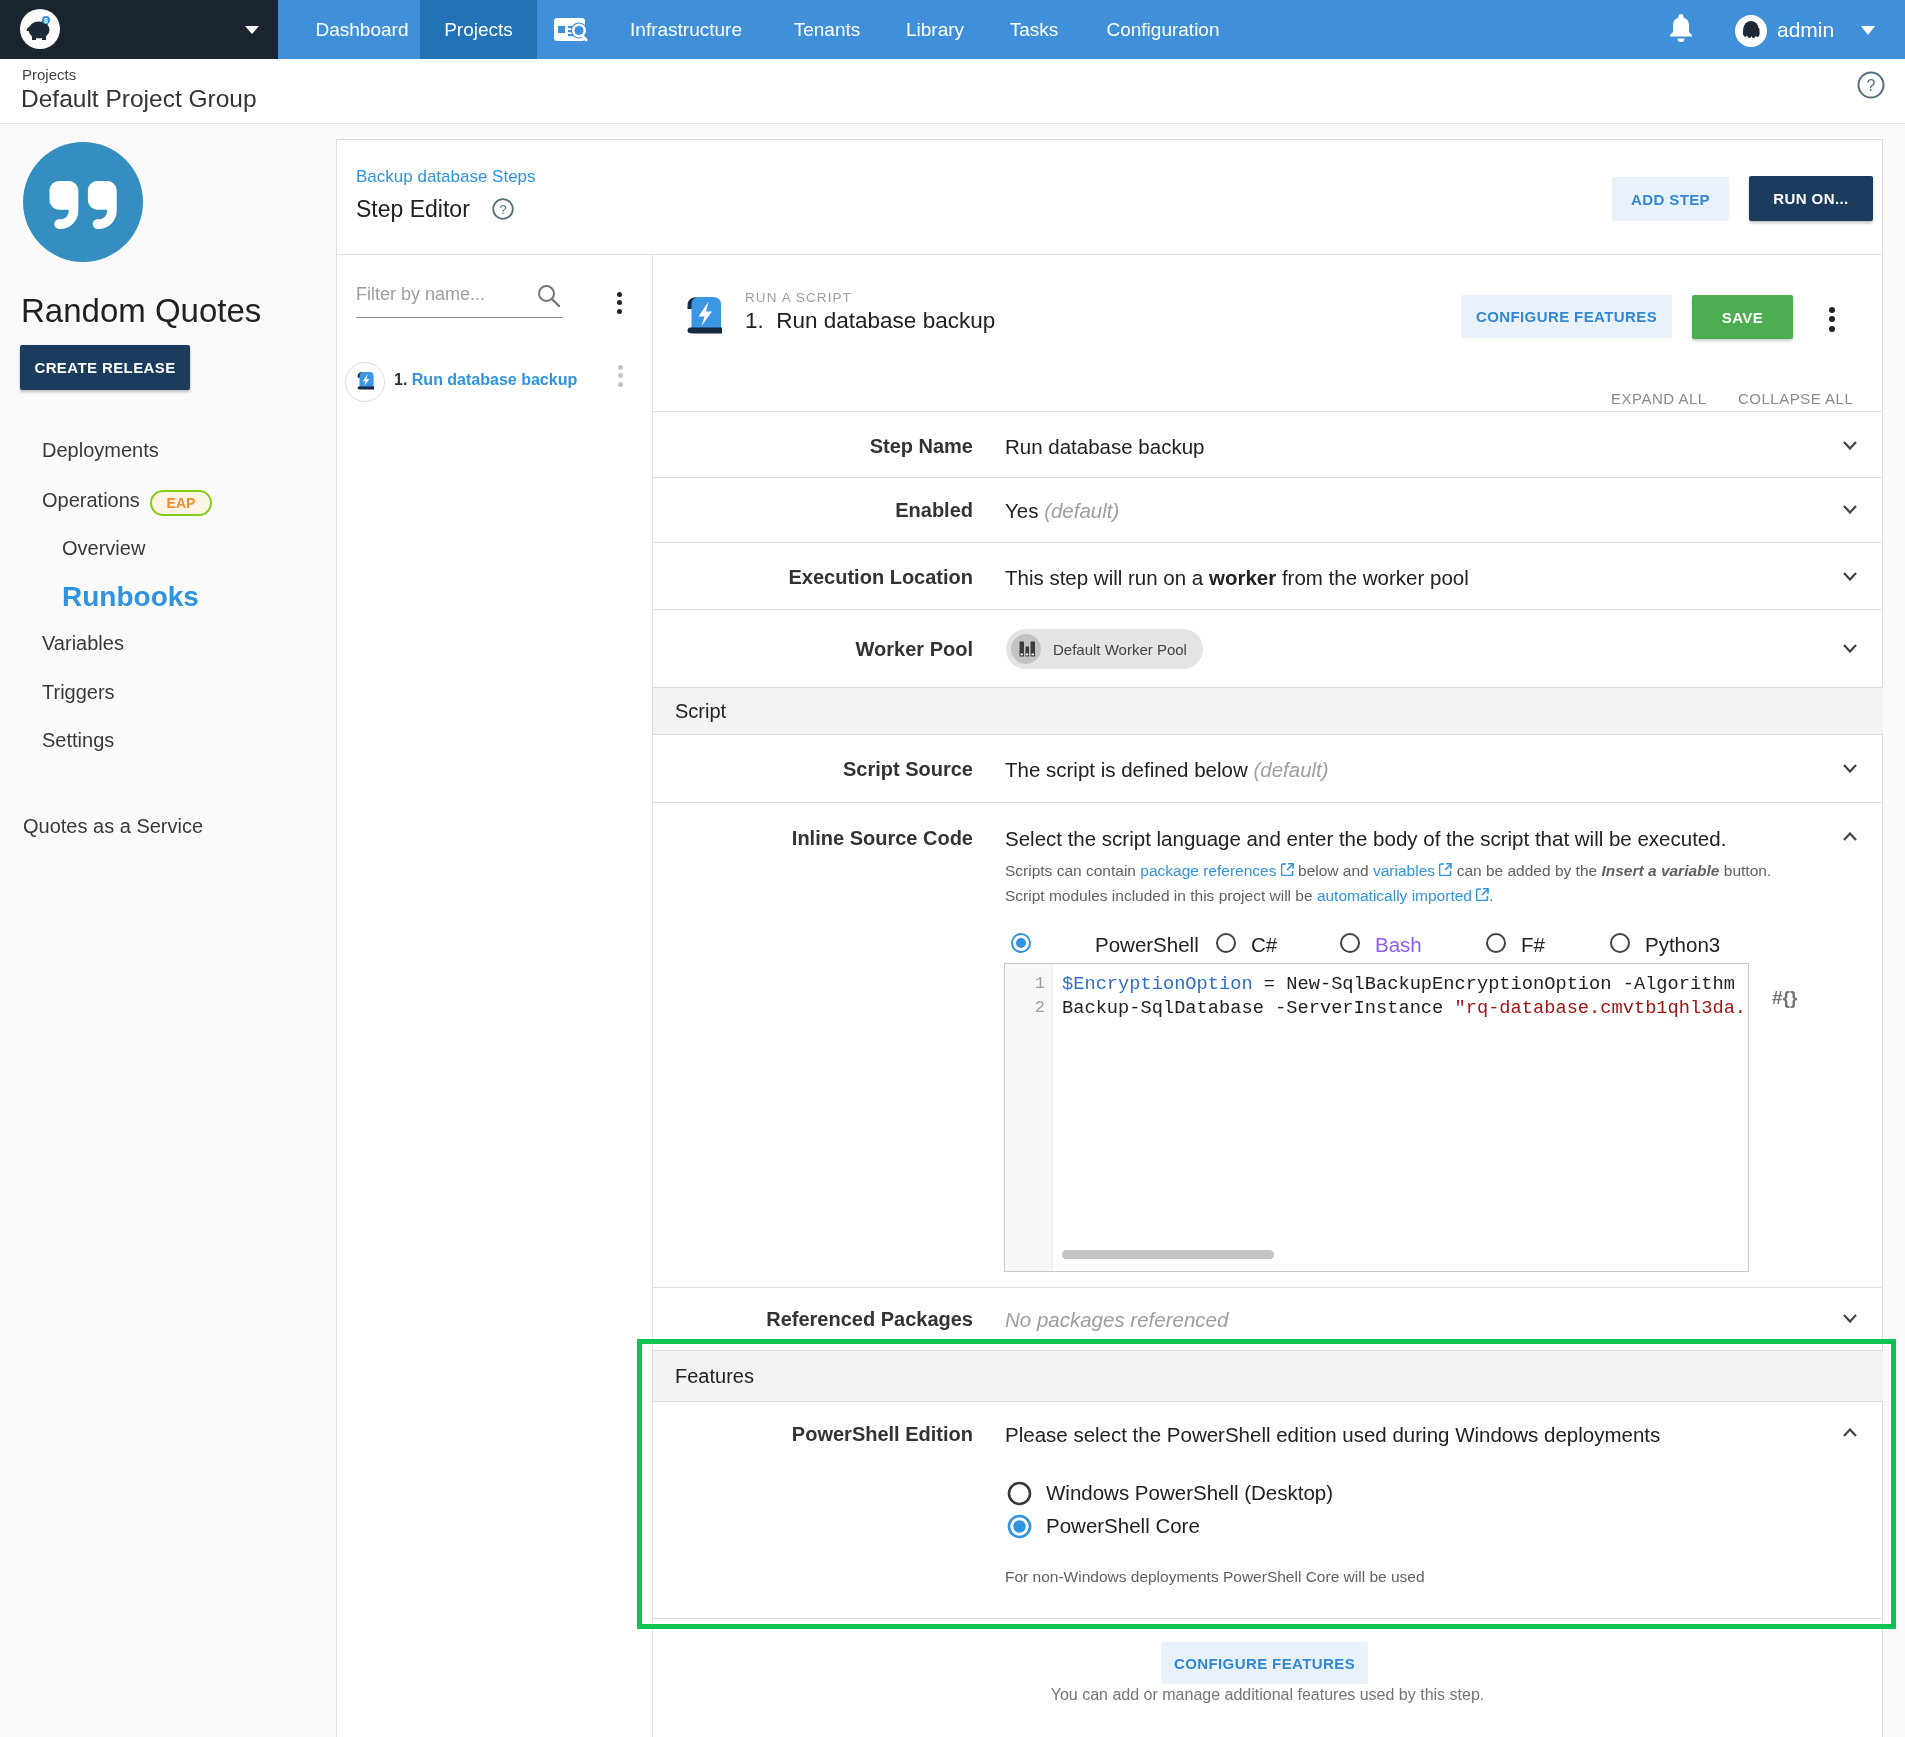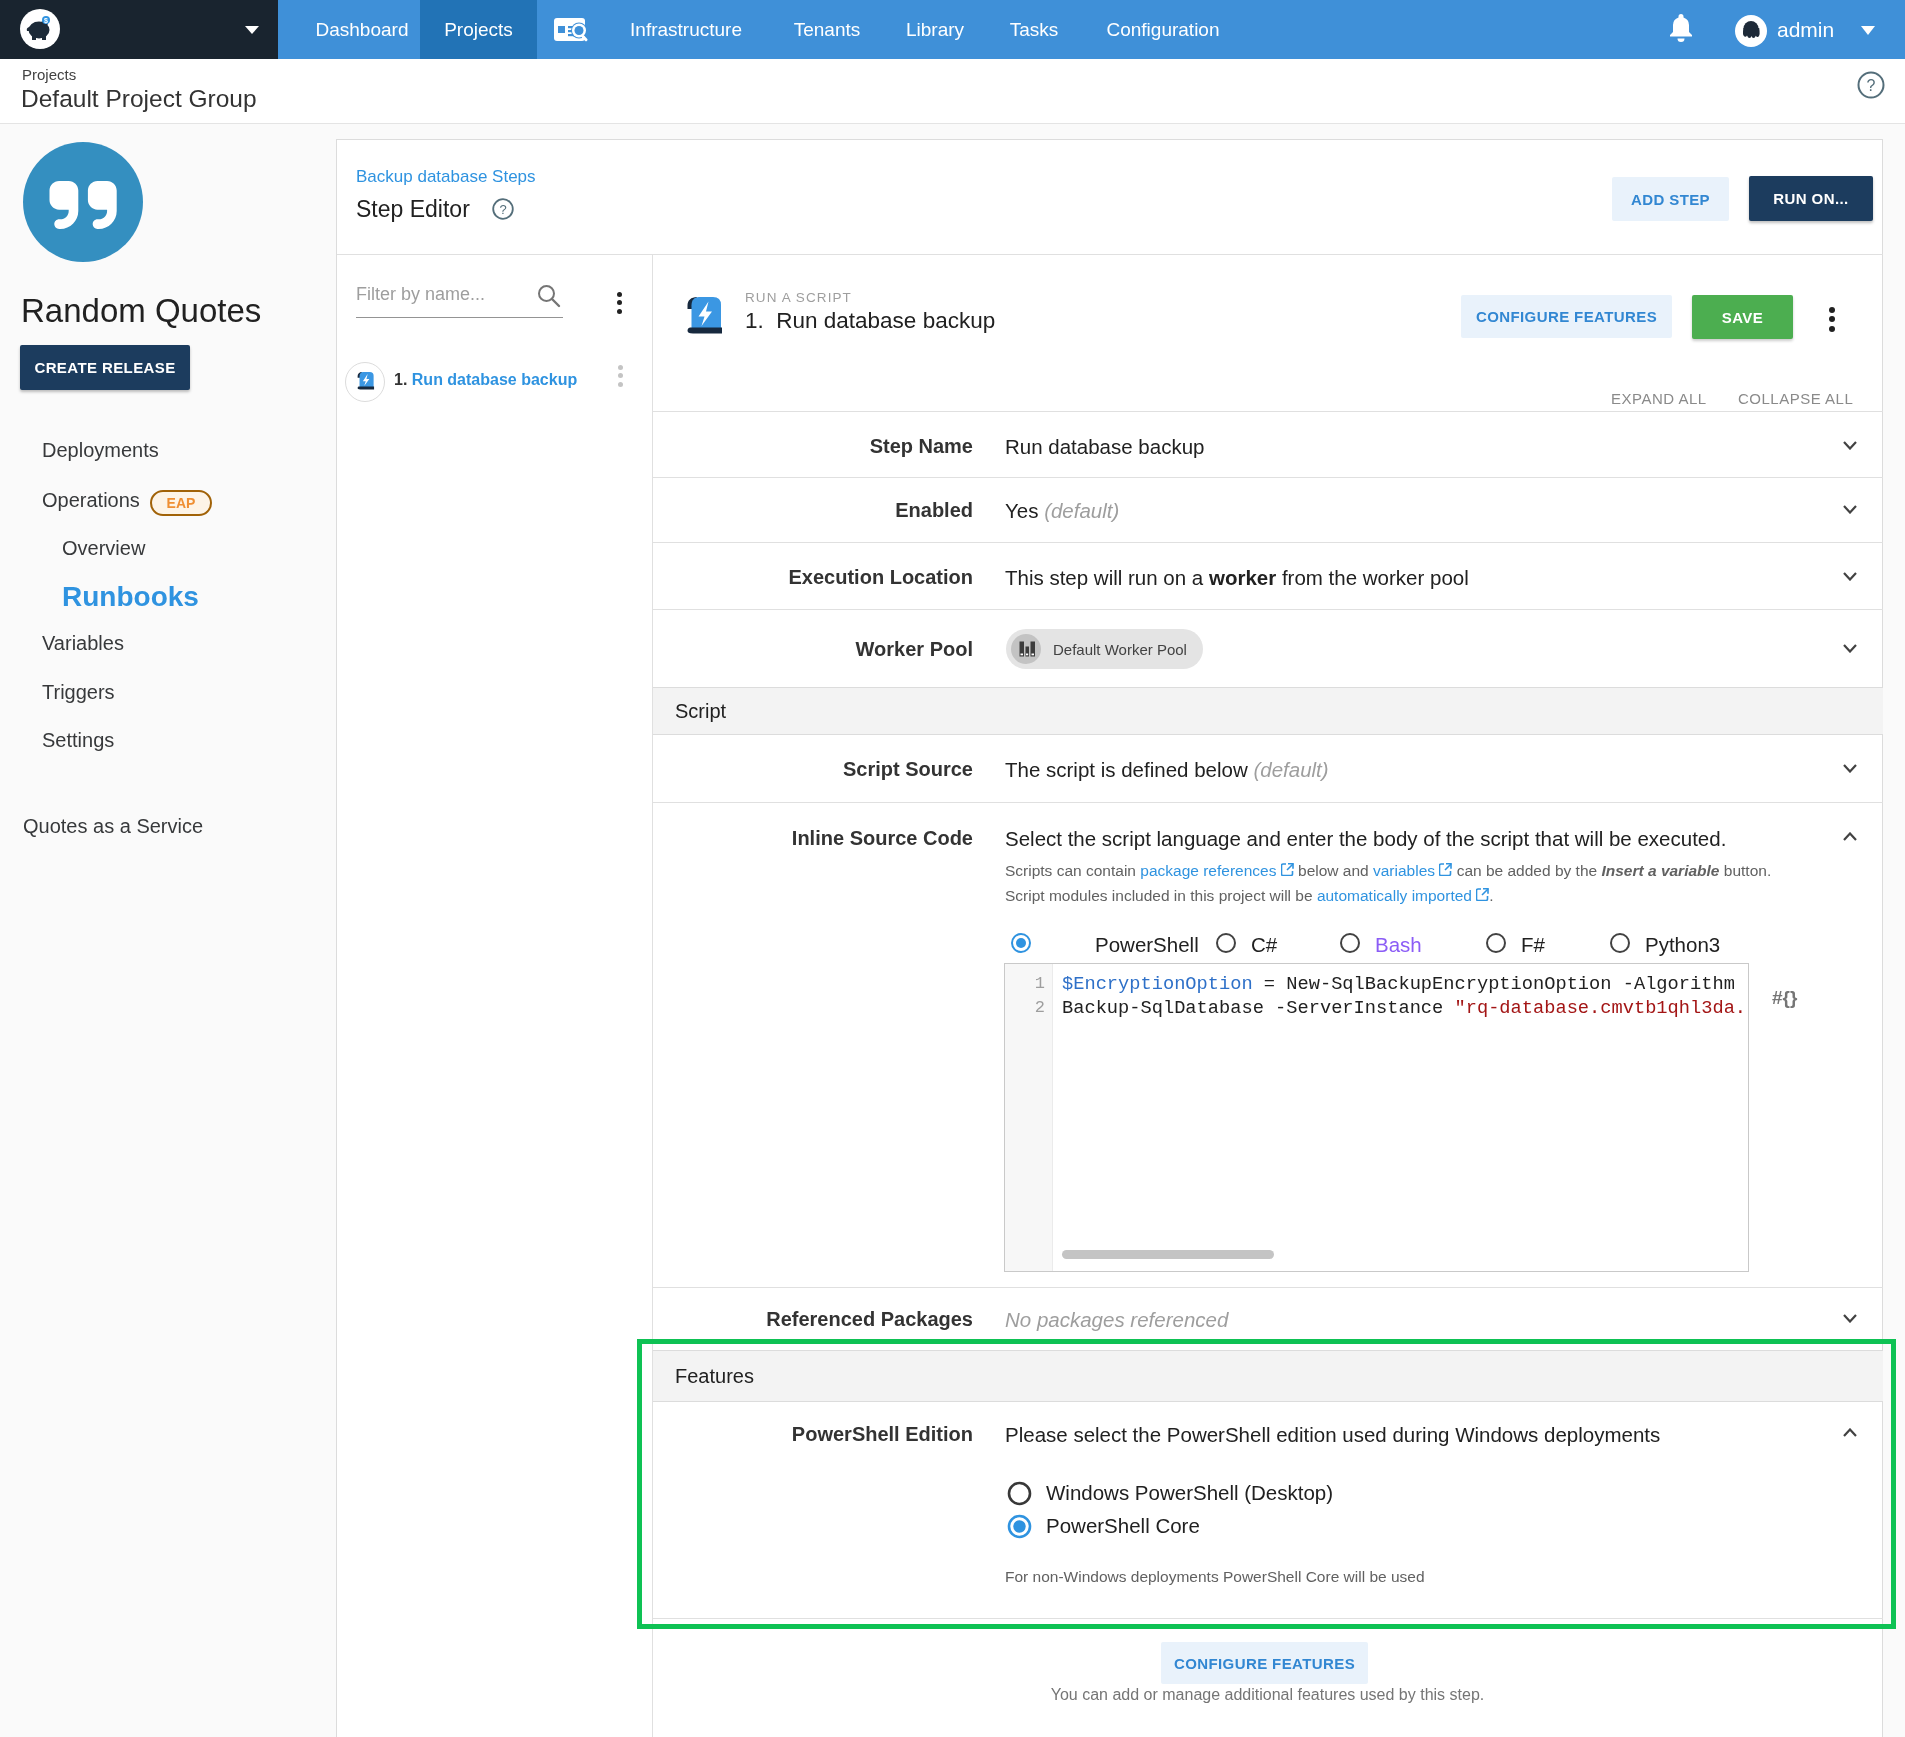--- a/index.html
+++ b/index.html
@@ -95,21 +95,21 @@
   <circle cx="60" cy="60" r="60" fill="#348fc0"></circle>
   <g transform="translate(26.5,24.5) scale(0.15)">
     <path d="M448 296c0 66.3-53.7 120-120 120h-8c-17.7 0-32-14.3-32-32s14.3-32 32-32h8c30.9 0 56-25.1 56-56v-8h-64c-35.3 0-64-28.7-64-64v-64c0-35.3 28.7-64 64-64h64c35.3 0 64 28.7 64 64v136zm-256 0c0 66.3-53.7 120-120 120h-8c-17.7 0-32-14.3-32-32s14.3-32 32-32h8c30.9 0 56-25.1 56-56v-8H64c-35.3 0-64-28.7-64-64v-64c0-35.3 28.7-64 64-64h64c35.3 0 64 28.7 64 64v136z" fill="#fff"></path>
   </g>
 </svg>
 <div class="abs" style="left:21px; top:292px; font-size:33px; color:#212121;">Random Quotes</div>
 <div class="btn btn-navy" style="left:20px; top:345px; width:170px; height:45px;">CREATE RELEASE</div>
 
 <div class="abs" style="left:42px; top:439px; font-size:20px; color:#37393b;">Deployments</div>
 <div class="abs" style="left:42px; top:489px; font-size:20px; color:#37393b;">Operations</div>
-<div class="abs" style="left:150px; top:490px; width:62px; height:26px; border:2px solid #a16207; border-radius:14px; background:#fdf4e7; color:#ef8f33; font-size:14px; font-weight:bold; text-align:center; line-height:22px;">EAP</div>
+<div class="abs" style="left:150px; top:490px; width:62px; height:26px; border:2px solid #84cc16; border-radius:14px; background:#fdf4e7; color:#ef8f33; font-size:14px; font-weight:bold; text-align:center; line-height:22px;">EAP</div>
 <div class="abs" style="left:62px; top:537px; font-size:20px; color:#37393b;">Overview</div>
 <div class="abs" style="left:62px; top:581px; font-size:28px; font-weight:bold; color:#2f93e0;">Runbooks</div>
 <div class="abs" style="left:42px; top:632px; font-size:20px; color:#37393b;">Variables</div>
 <div class="abs" style="left:42px; top:681px; font-size:20px; color:#37393b;">Triggers</div>
 <div class="abs" style="left:42px; top:729px; font-size:20px; color:#37393b;">Settings</div>
 <div class="abs" style="left:23px; top:815px; font-size:20px; color:#37393b;">Quotes as a Service</div>
 
 <div id="card"></div>
 
 <div class="abs" style="left:356px; top:167px; font-size:17px; color:#2f93e0;">Backup database Steps</div>

